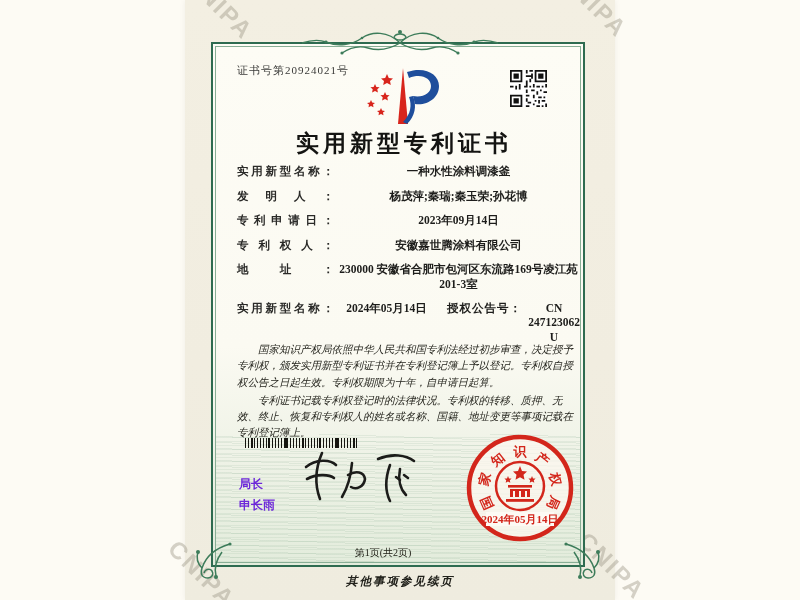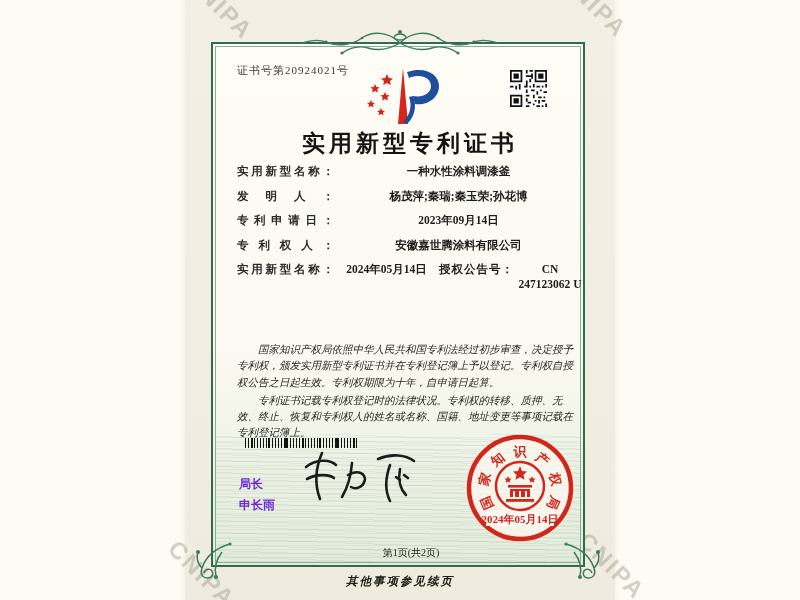--- a/index.html
+++ b/index.html
@@ -29,44 +29,44 @@
                  repeating-linear-gradient(0deg, rgba(120,162,132,0.12) 0 1px, rgba(255,255,255,0) 1px 4px); }
 
   .flourish-top { position:absolute; left:298px; top:27px; }
   .flourish-corner { position:absolute; }
 
   .cert-no { position:absolute; left:237px; top:63px; font-size:11px; color:#3a3a38; letter-spacing:1px; }
 
   .logo { position:absolute; left:363px; top:66px; }
   .qr   { position:absolute; left:510px; top:70px; }
 
-  .title { position:absolute; left:223px; top:128px; width:374px; text-align:center;
+  .title { position:absolute; left:217px; top:128px; width:374px; text-align:center;
            font-size:23px; font-weight:bold; color:#141412; letter-spacing:4px; }
 
   .fields { position:absolute; left:237px; top:164px; width:346px; }
   .frow { display:flex; align-items:flex-start; margin-bottom:9.5px; font-size:11.5px; color:#1d1d1b; }
   .flabel { flex:0 0 97px; text-align:justify; text-align-last:justify; font-weight:bold; color:#2a2a28; }
   .fvalue { flex:1; font-weight:bold; line-height:14.5px;text-align:center; }
-  .frow.grant .flabel2 { flex:0 0 74px; margin-left:0; font-weight:bold; text-align:justify; text-align-last:justify; }
+  .frow.grant .flabel2 { flex:0 0 74px; margin-left:8px; font-weight:bold; text-align:justify; text-align-last:justify; }
 
   .paras { position:absolute; left:237px; top:342px; width:346px;
            font-size:10.5px; font-style:italic; color:#26261f; line-height:1.55; }
   .paras p { text-indent:2em; margin-bottom:2px; }
 
   .barcode { position:absolute; left:245px; top:438px; width:114px; height:10px;
              background:
                repeating-linear-gradient(90deg,#15150f 0 1px,transparent 1px 3px),
                repeating-linear-gradient(90deg,transparent 0 6px,#15150f 6px 8px,transparent 8px 17px); }
 
   .director { position:absolute; left:239px; top:474px; font-size:12px; font-weight:bold; color:#6d28d9; line-height:21px; }
   .signature { position:absolute; left:296px; top:447px; }
 
   .seal { position:absolute; left:464px; top:432px; }
 
-  .page-indicator { position:absolute; left:224px; top:546px; width:374px; text-align:center;
+  .page-indicator { position:absolute; left:196px; top:546px; width:374px; text-align:center;
                     font-size:10px; color:#222219; }
   .continuation { position:absolute; left:185px; top:574px; width:430px; text-align:center;
                   font-size:11.5px; font-style:italic; font-weight:bold; color:#22221c; letter-spacing:2px; }
 </style>
 </head>
 <body>
 
 <div class="stage">
 
   <div class="sheet"></div>
@@ -161,20 +161,24 @@
       <span class="flabel">发明人：</span>
       <span class="fvalue">杨茂萍;秦瑞;秦玉荣;孙花博</span>
     </div>
     <div class="frow">
       <span class="flabel">专利申请日：</span>
       <span class="fvalue">2023年09月14日</span>
     </div>
     <div class="frow">
       <span class="flabel">专利权人：</span>
       <span class="fvalue">安徽嘉世腾涂料有限公司</span>
+    </div>
+    <div class="frow">
+      <span class="flabel">地址：</span>
+      <span class="fvalue">230000 安徽省合肥市包河区东流路169号凌江苑201-3室</span>
     </div>
     <div class="frow grant">
       <span class="flabel">实用新型名称：</span>
       <span class="fvalue" style="flex:0 0 105px;">2024年05月14日</span>
       <span class="flabel2">授权公告号：</span>
       <span class="fvalue" style="padding-left:4px;">CN 247123062 U</span>
     </div>
   </div>
 
   <div class="paras">

